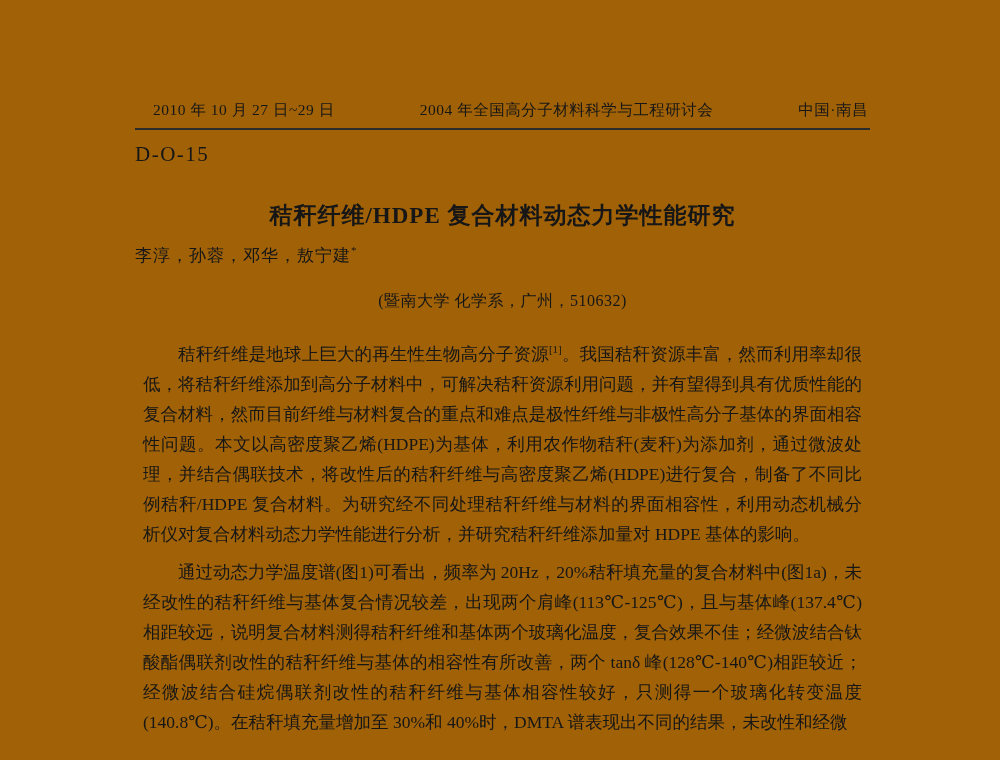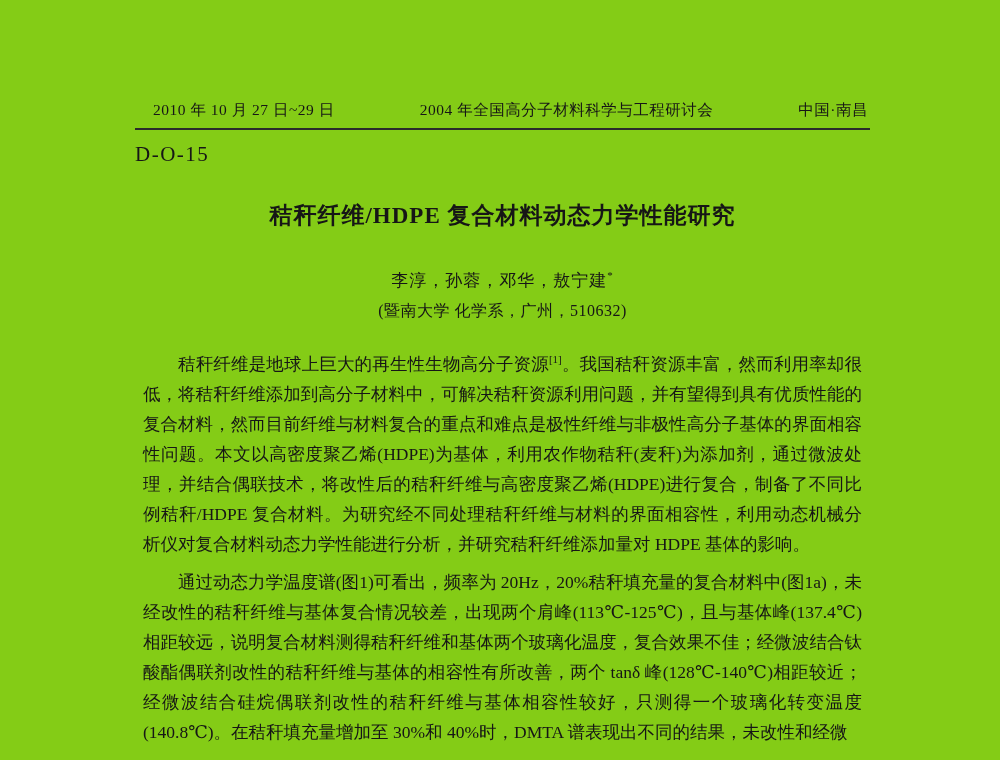--- a/index.html
+++ b/index.html
@@ -12,21 +12,21 @@
     background: #fbfbfa;
     color: #161616;
     font-family: "Liberation Serif", "DejaVu Serif", serif;
     overflow: hidden;
   }
   .page {
     box-sizing: border-box;
     width: 1000px;
     height: 760px;
     padding: 100px 130px 0 135px;
-    background: #84cc16;
+    background: #a16207;
   }
   .running-header {
     display: flex;
     justify-content: space-between;
     align-items: baseline;
     font-size: 15.5px;
     letter-spacing: 0.5px;
     padding: 0 2px 7px 18px;
     border-bottom: 2px solid #2b2b2b;
     white-space: nowrap;
@@ -37,31 +37,31 @@
     letter-spacing: 1.5px;
   }
   .title {
     margin: 33px 0 0 0;
     text-align: center;
     font-size: 23px;
     font-weight: bold;
     letter-spacing: 1px;
   }
   .authors {
-    margin-top: 38px;
-    text-align: center;
+    margin-top: 13px;
+    text-align: left;
     font-size: 17px;
     letter-spacing: 1px;
   }
   .authors sup {
     font-size: 11px;
     vertical-align: super;
   }
   .affiliation {
-    margin-top: 9px;
+    margin-top: 24px;
     text-align: center;
     font-size: 16px;
     letter-spacing: 0.5px;
   }
   .body-text {
     margin-top: 27px;
   }
   .para {
     margin: 8px;
     font-size: 17.5px;

